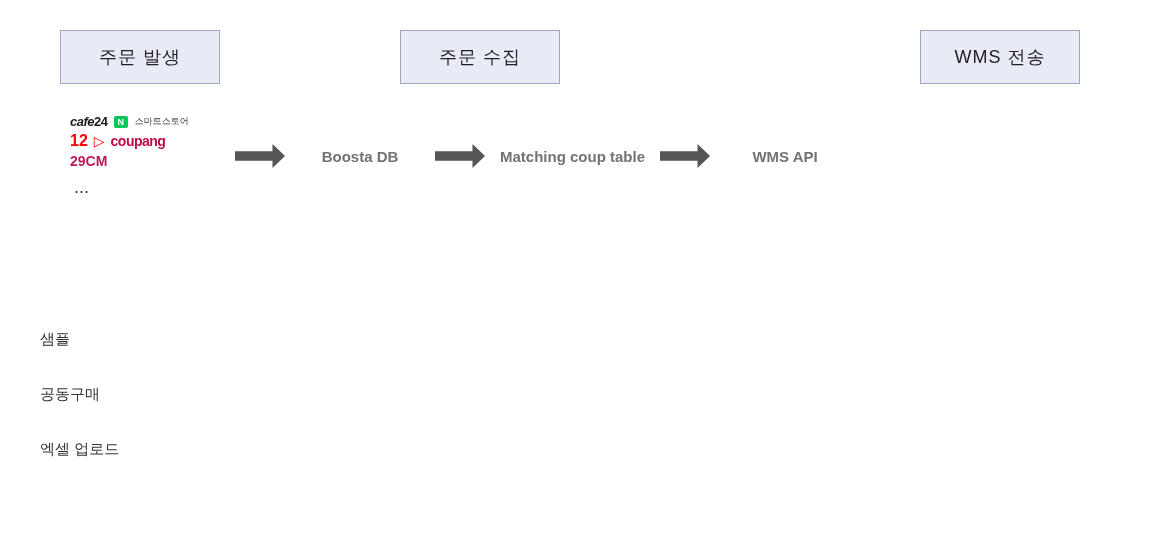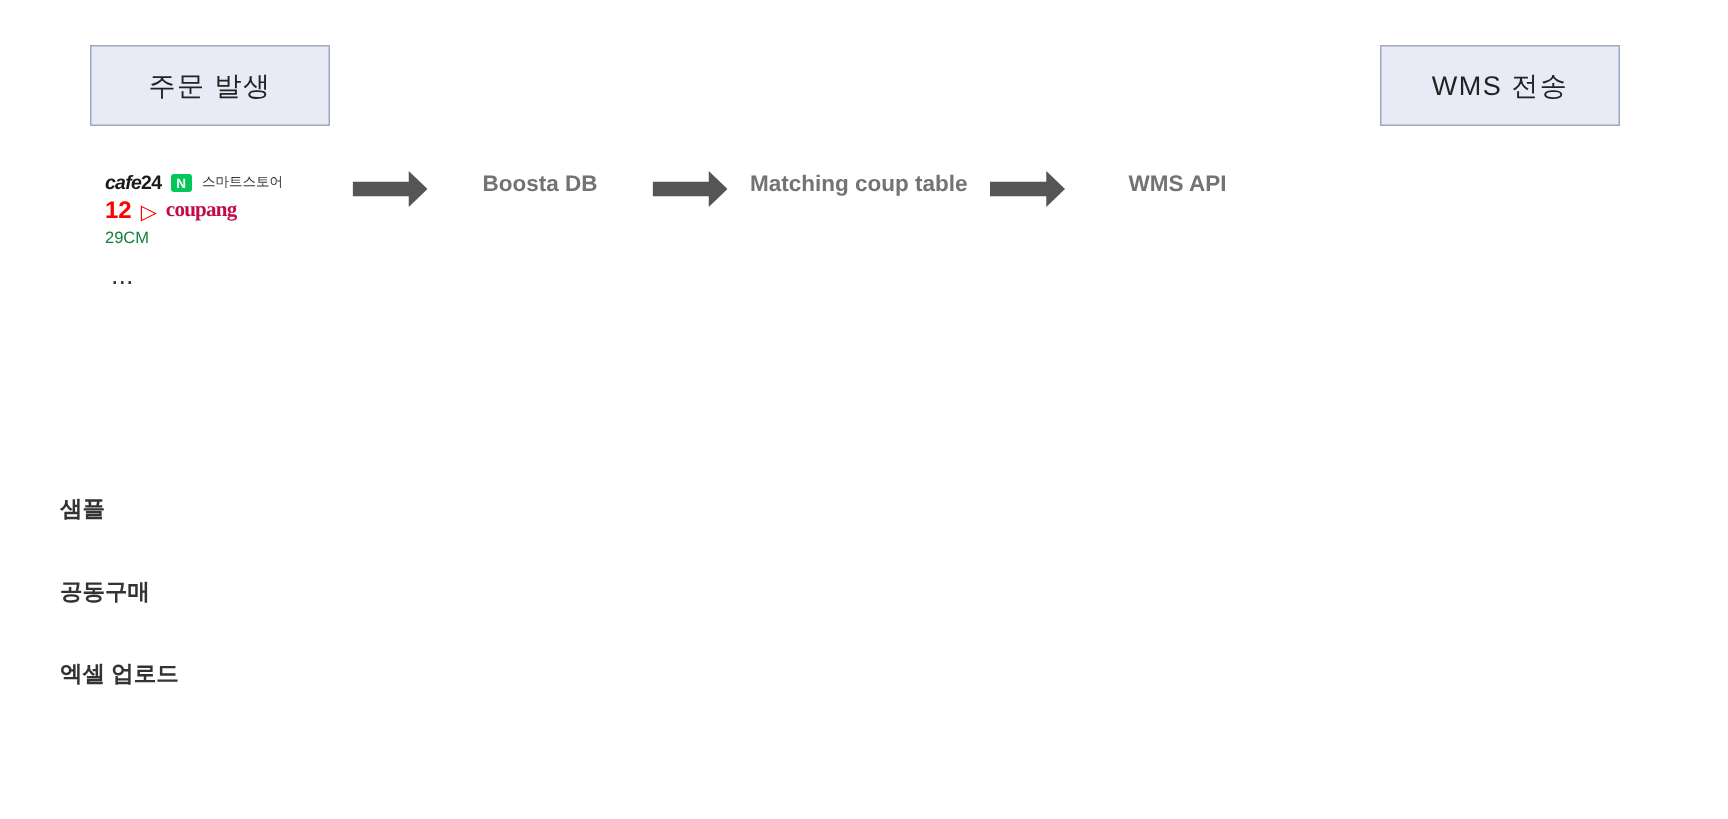--- a/index.html
+++ b/index.html
@@ -48,21 +48,21 @@
       font-size: 14px;
       color: #555;
       margin-bottom: 20px;
       margin-left: 10px;
     }
 
     
     .diagram-area {
       display: flex;
       flex-direction: row;
-      align-items: flex-start;
+      align-items: center;
       margin-top: 10px;
     }
 
     
     .platforms-block {
       display: flex;
       flex-direction: column;
       align-items: flex-start;
       min-width: 160px;
       padding-left: 10px;
@@ -120,35 +120,35 @@
     .logo-11st-arrow {
       color: #ff0000;
       font-size: 14px;
     }
 
     
     .logo-coupang {
       font-size: 14px;
       font-weight: 700;
       color: #c00d45;
-      font-family: Liberation Serif, serif;
+      font-family: Liberation Sans, sans-serif;
       letter-spacing: -0.5px;
     }
     .logo-coupang span.coup {
       color: #c00d45;
     }
     .logo-coupang span.ang {
       color: #c00d45;
     }
 
     
     .logo-29cm {
-      font-size: 11px;
-      font-weight: 400;
-      color: #15803d;
+      font-size: 14px;
+      font-weight: 700;
+      color: #be185d;
     }
 
     .ellipsis-text {
       font-size: 18px;
       color: #333;
       margin-top: 4px;
       margin-left: 4px;
     }
 
     
@@ -182,33 +182,36 @@
       left: 40px;
       top: 330px;
       display: flex;
       flex-direction: column;
       gap: 36px;
     }
 
     .side-note-item {
       font-size: 15px;
       color: #333;
-      font-weight: 700;
+      font-weight: 400;
     }
   </style>
 </head>
 <body>
 
 <div class="page-wrapper">
 
   <div class="top-flow">
     <div class="flow-box">
       <span>주문 발생</span>
     </div>
     <div class="top-flow-spacer"></div>
+    <div class="flow-box">
+      <span>주문 수집</span>
+    </div>
     <div class="top-flow-spacer"></div>
     <div class="top-flow-spacer"></div>
     <div class="flow-box">
       <span>WMS 전송</span>
     </div>
   </div>
 
 
   <div class="diagram-area">
 

